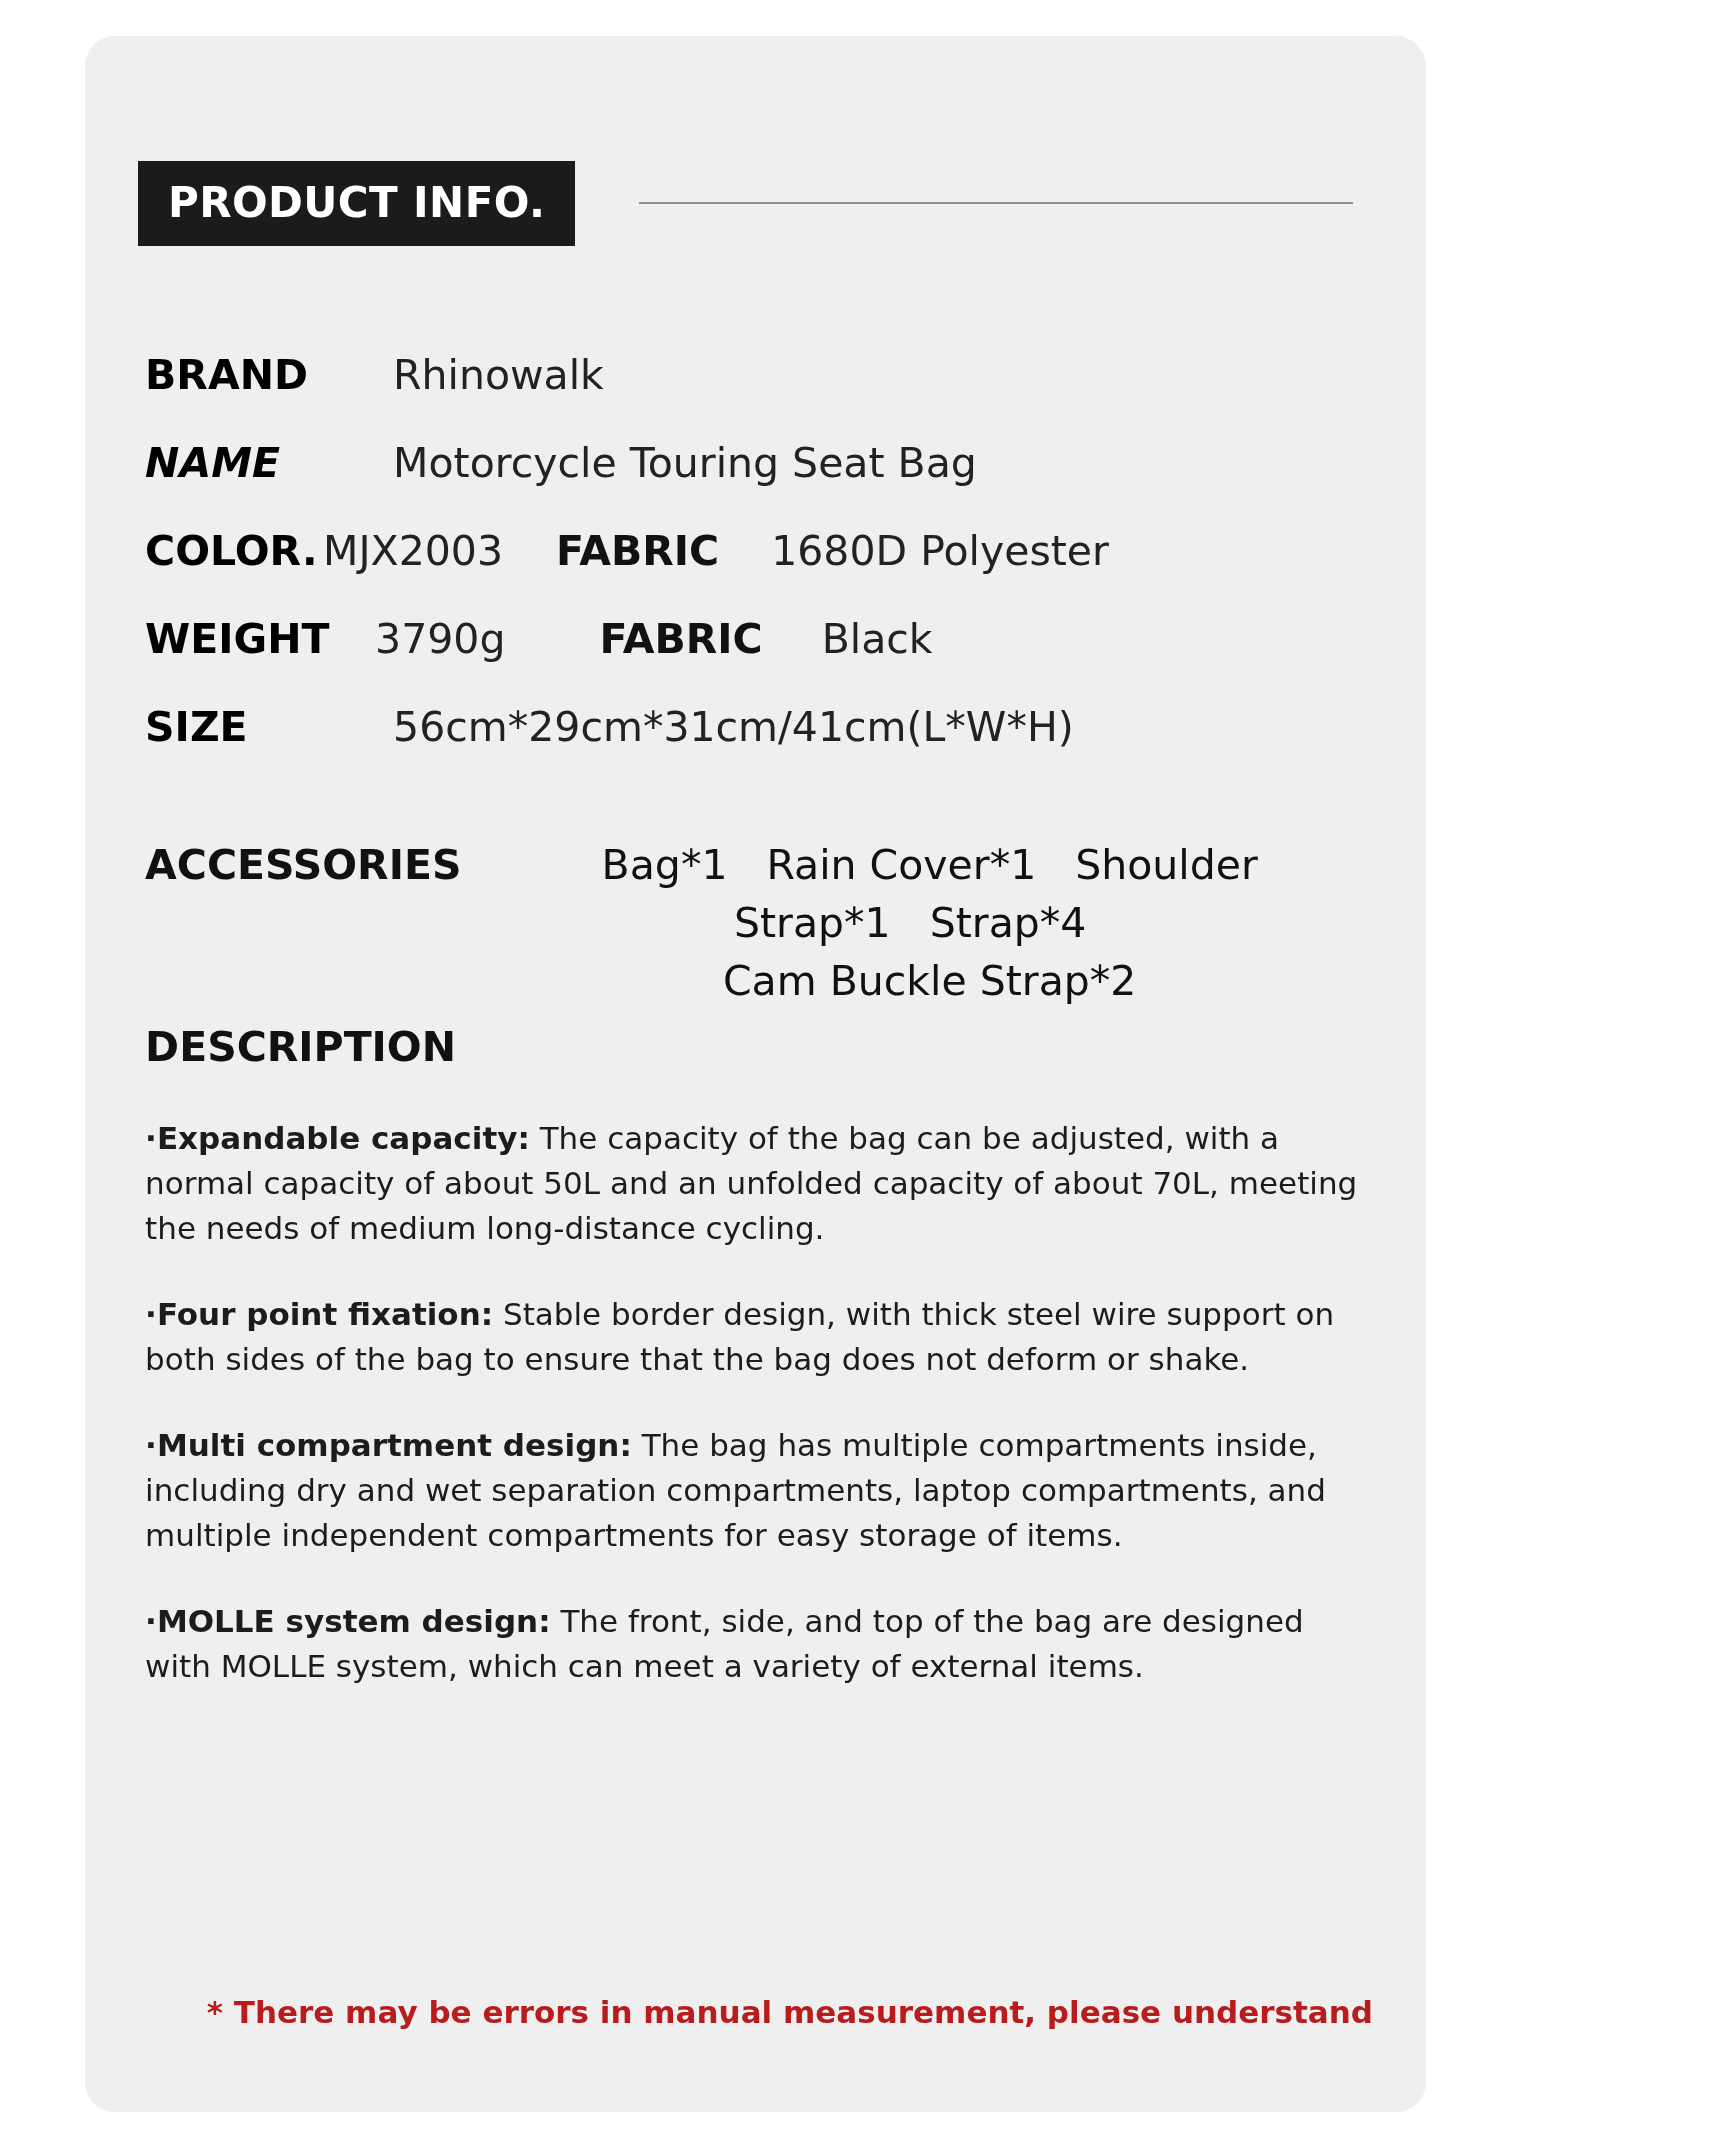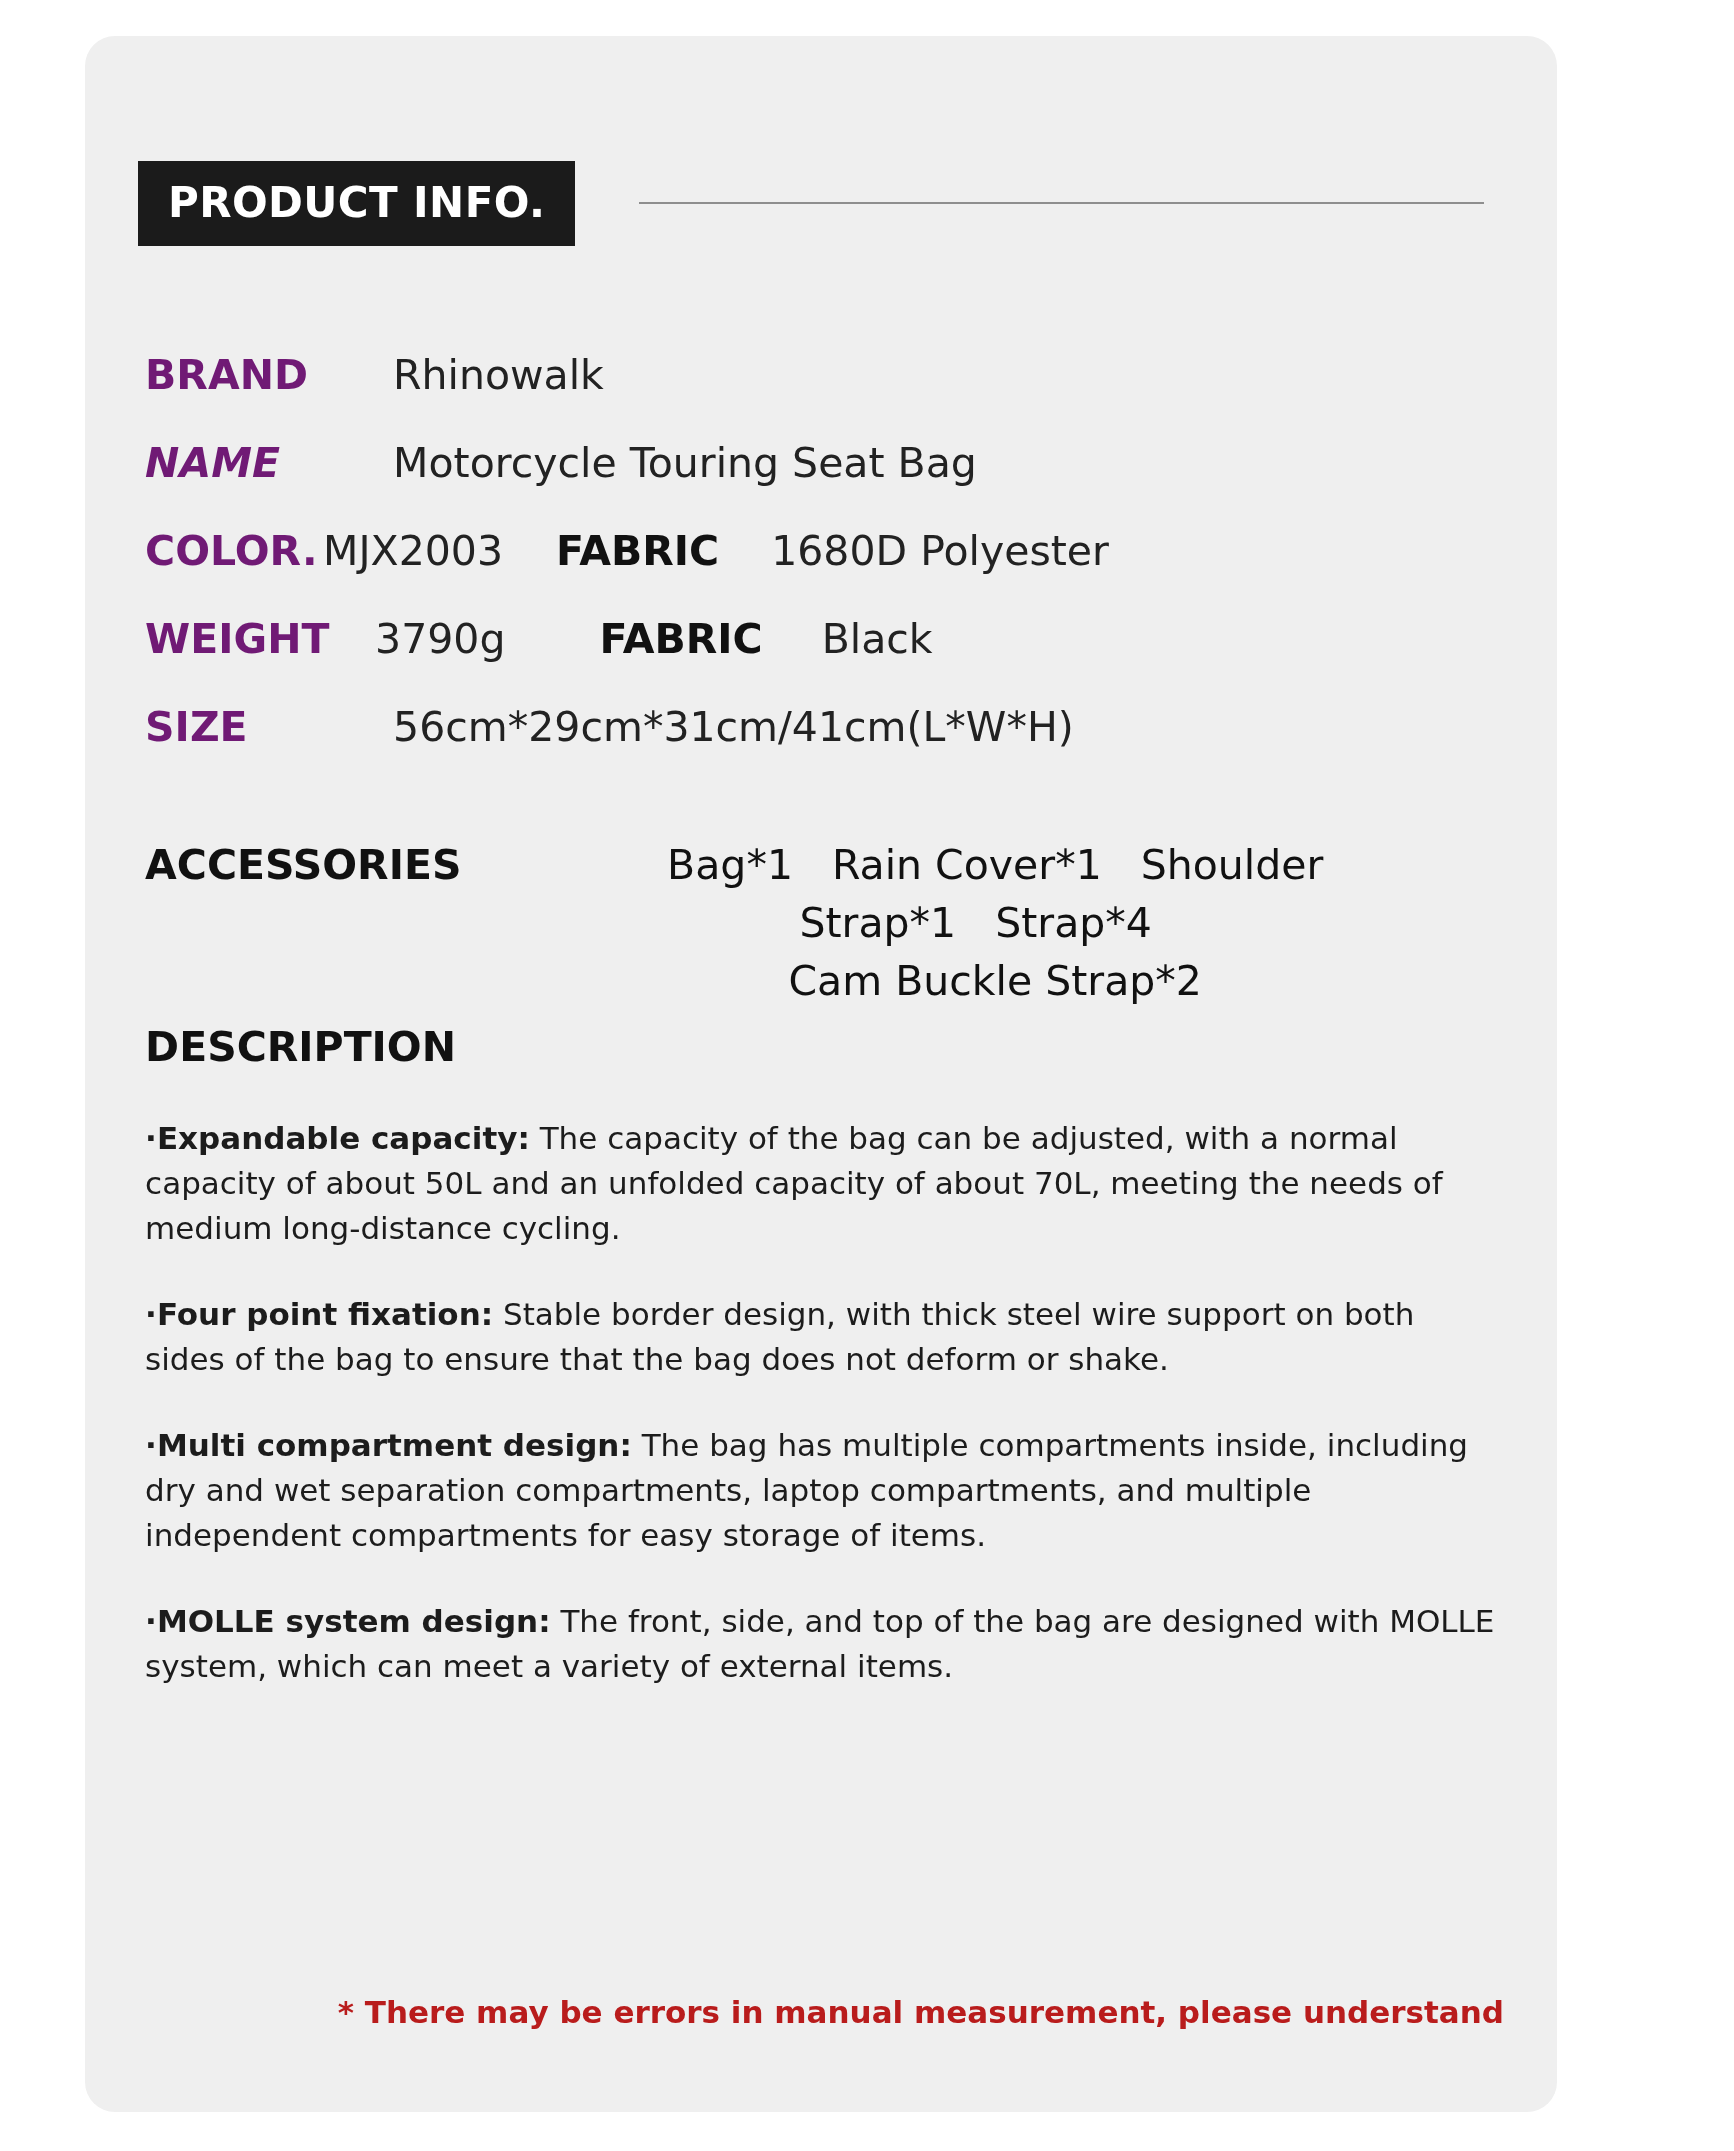--- a/index.html
+++ b/index.html
@@ -19,21 +19,21 @@
     position: relative;
     width: 1734px;
     height: 2151px;
     background: #ffffff;
     box-sizing: border-box;
     padding: 36px 85px 36px 85px;
   }
 
   .card {
     position: relative;
-    width: 1472px;
+    width: 1341px;
     height: 2076px;
     background: #efefef;
     border-radius: 30px;
     box-sizing: border-box;
     padding: 0 53px;
   }
 
   
   .header {
     display: flex;
@@ -65,21 +65,21 @@
   }
   .spec-row {
     display: flex;
     align-items: baseline;
     margin-bottom: 43px;
     font-size: 41px;
     line-height: 1.1;
   }
   .spec-label {
     font-weight: bold;
-    color: #701a75;
+    color: #000000;
     white-space: nowrap;
   }
   .spec-value {
     font-weight: normal;
     color: #222222;
     white-space: nowrap;
   }
 
   .w-brand  { width: 248px; }
   .w-name   { width: 248px; font-style: italic; }

